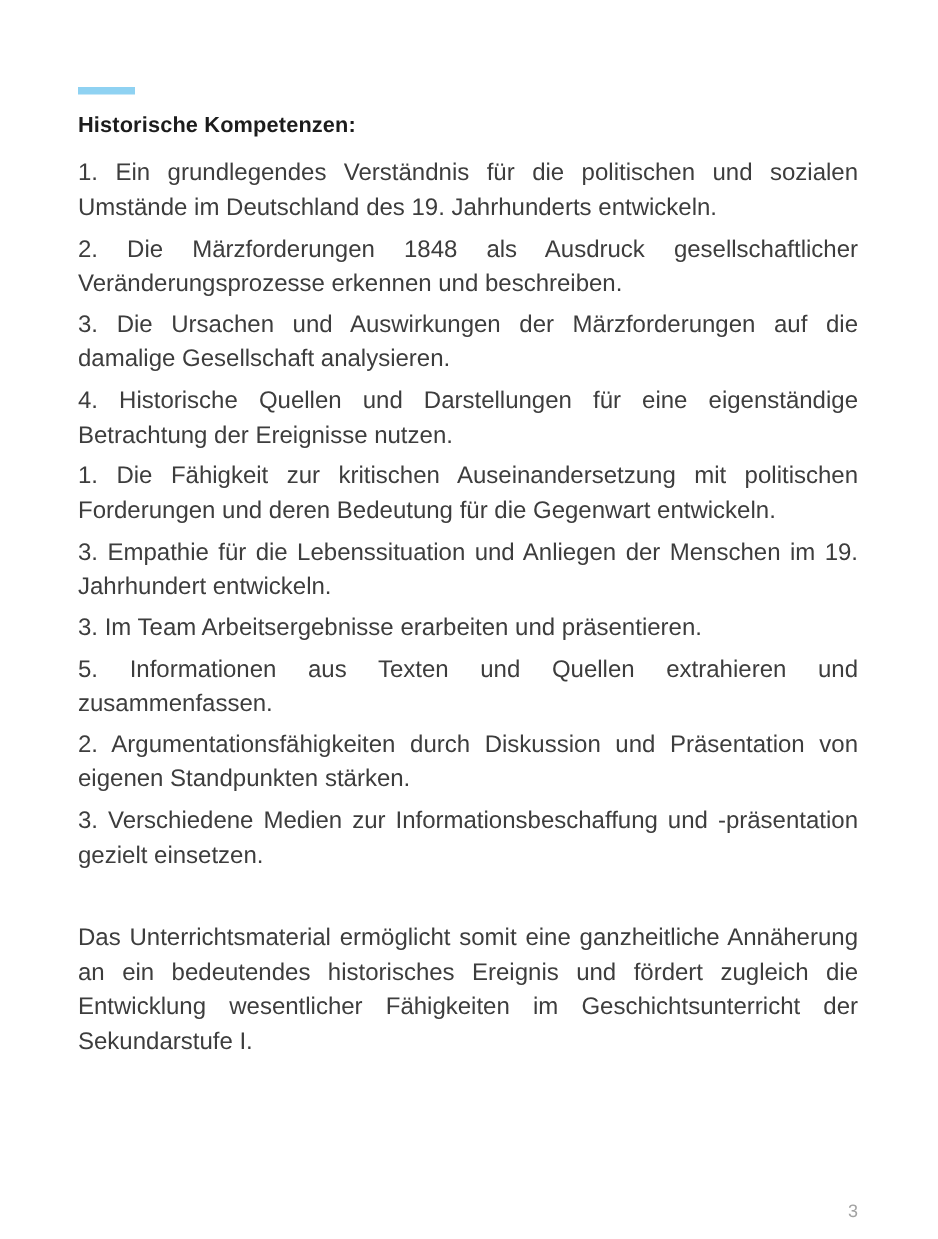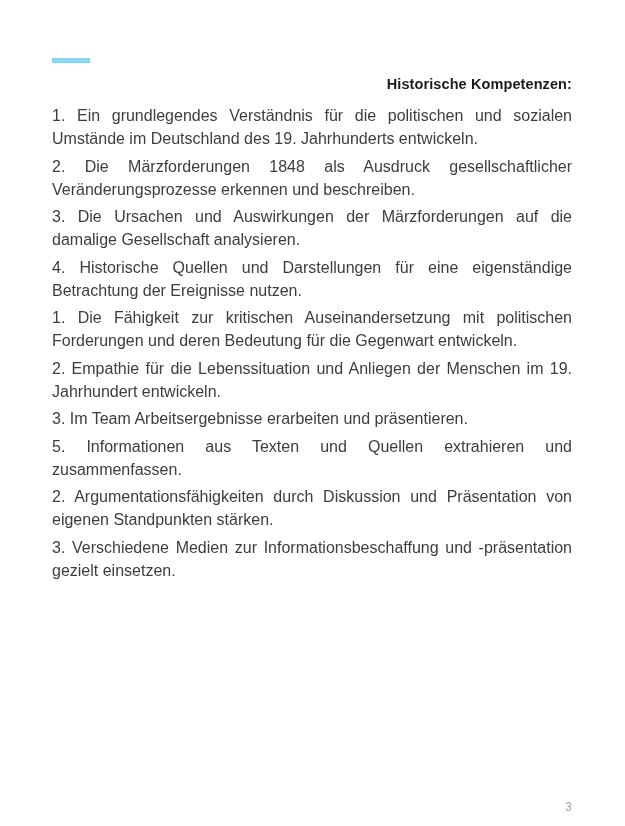--- a/index.html
+++ b/index.html
@@ -29,21 +29,20 @@
     height: 5px;
     margin: 0 0 11px 0;
   }
   .section-heading-main {
     font-size: 14.5px;
     font-weight: bold;
     color: #1c1c1c;
     line-height: 20px;
     margin: 0 0 10px 0;
     letter-spacing: 0.1px;
-    text-align: right;
   }
   .section-heading-sub {
     font-size: 13.5px;
     font-weight: 400;
     color: #3d3d3d;
     line-height: 23px;
     margin: 32px 0 5px 0;
   }
   p.body-par {
     font-size: 16px;
@@ -75,26 +74,27 @@
   <div>
     <h2 class="section-heading-main">Historische Kompetenzen:</h2>
     <p class="body-par">1. Ein grundlegendes Verständnis für die politischen und sozialen Umstände im Deutschland des 19. Jahrhunderts entwickeln.</p>
     <p class="body-par">2. Die Märzforderungen 1848 als Ausdruck gesellschaftlicher Veränderungsprozesse erkennen und beschreiben.</p>
     <p class="body-par">3. Die Ursachen und Auswirkungen der Märzforderungen auf die damalige Gesellschaft analysieren.</p>
     <p class="body-par">4. Historische Quellen und Darstellungen für eine eigenständige Betrachtung der Ereignisse nutzen.</p>
   </div>
 
   <div>
     <p class="body-par">1. Die Fähigkeit zur kritischen Auseinandersetzung mit politischen Forderungen und deren Bedeutung für die Gegenwart entwickeln.</p>
-    <p class="body-par">2. Empathie für die Lebenssituation und Anliegen der Menschen im 19. Jahrhundert entwickeln.</p>
+    <p class="body-par">3. Empathie für die Lebenssituation und Anliegen der Menschen im 19. Jahrhundert entwickeln.</p>
     <p class="body-par">3. Im Team Arbeitsergebnisse erarbeiten und präsentieren.</p>
   </div>
 
   <div>
     <p class="body-par">5. Informationen aus Texten und Quellen extrahieren und zusammenfassen.</p>
     <p class="body-par">2. Argumentationsfähigkeiten durch Diskussion und Präsentation von eigenen Standpunkten stärken.</p>
     <p class="body-par">3. Verschiedene Medien zur Informationsbeschaffung und -präsentation gezielt einsetzen.</p>
   </div>
 
+  <p class="body-par closing">Das Unterrichtsmaterial ermöglicht somit eine ganzheitliche Annäherung an ein bedeutendes historisches Ereignis und fördert zugleich die Entwicklung wesentlicher Fähigkeiten im Geschichtsunterricht der Sekundarstufe I.</p>
 
   <div class="page-number">3</div>
 
 </div>
 
 </body></html>

